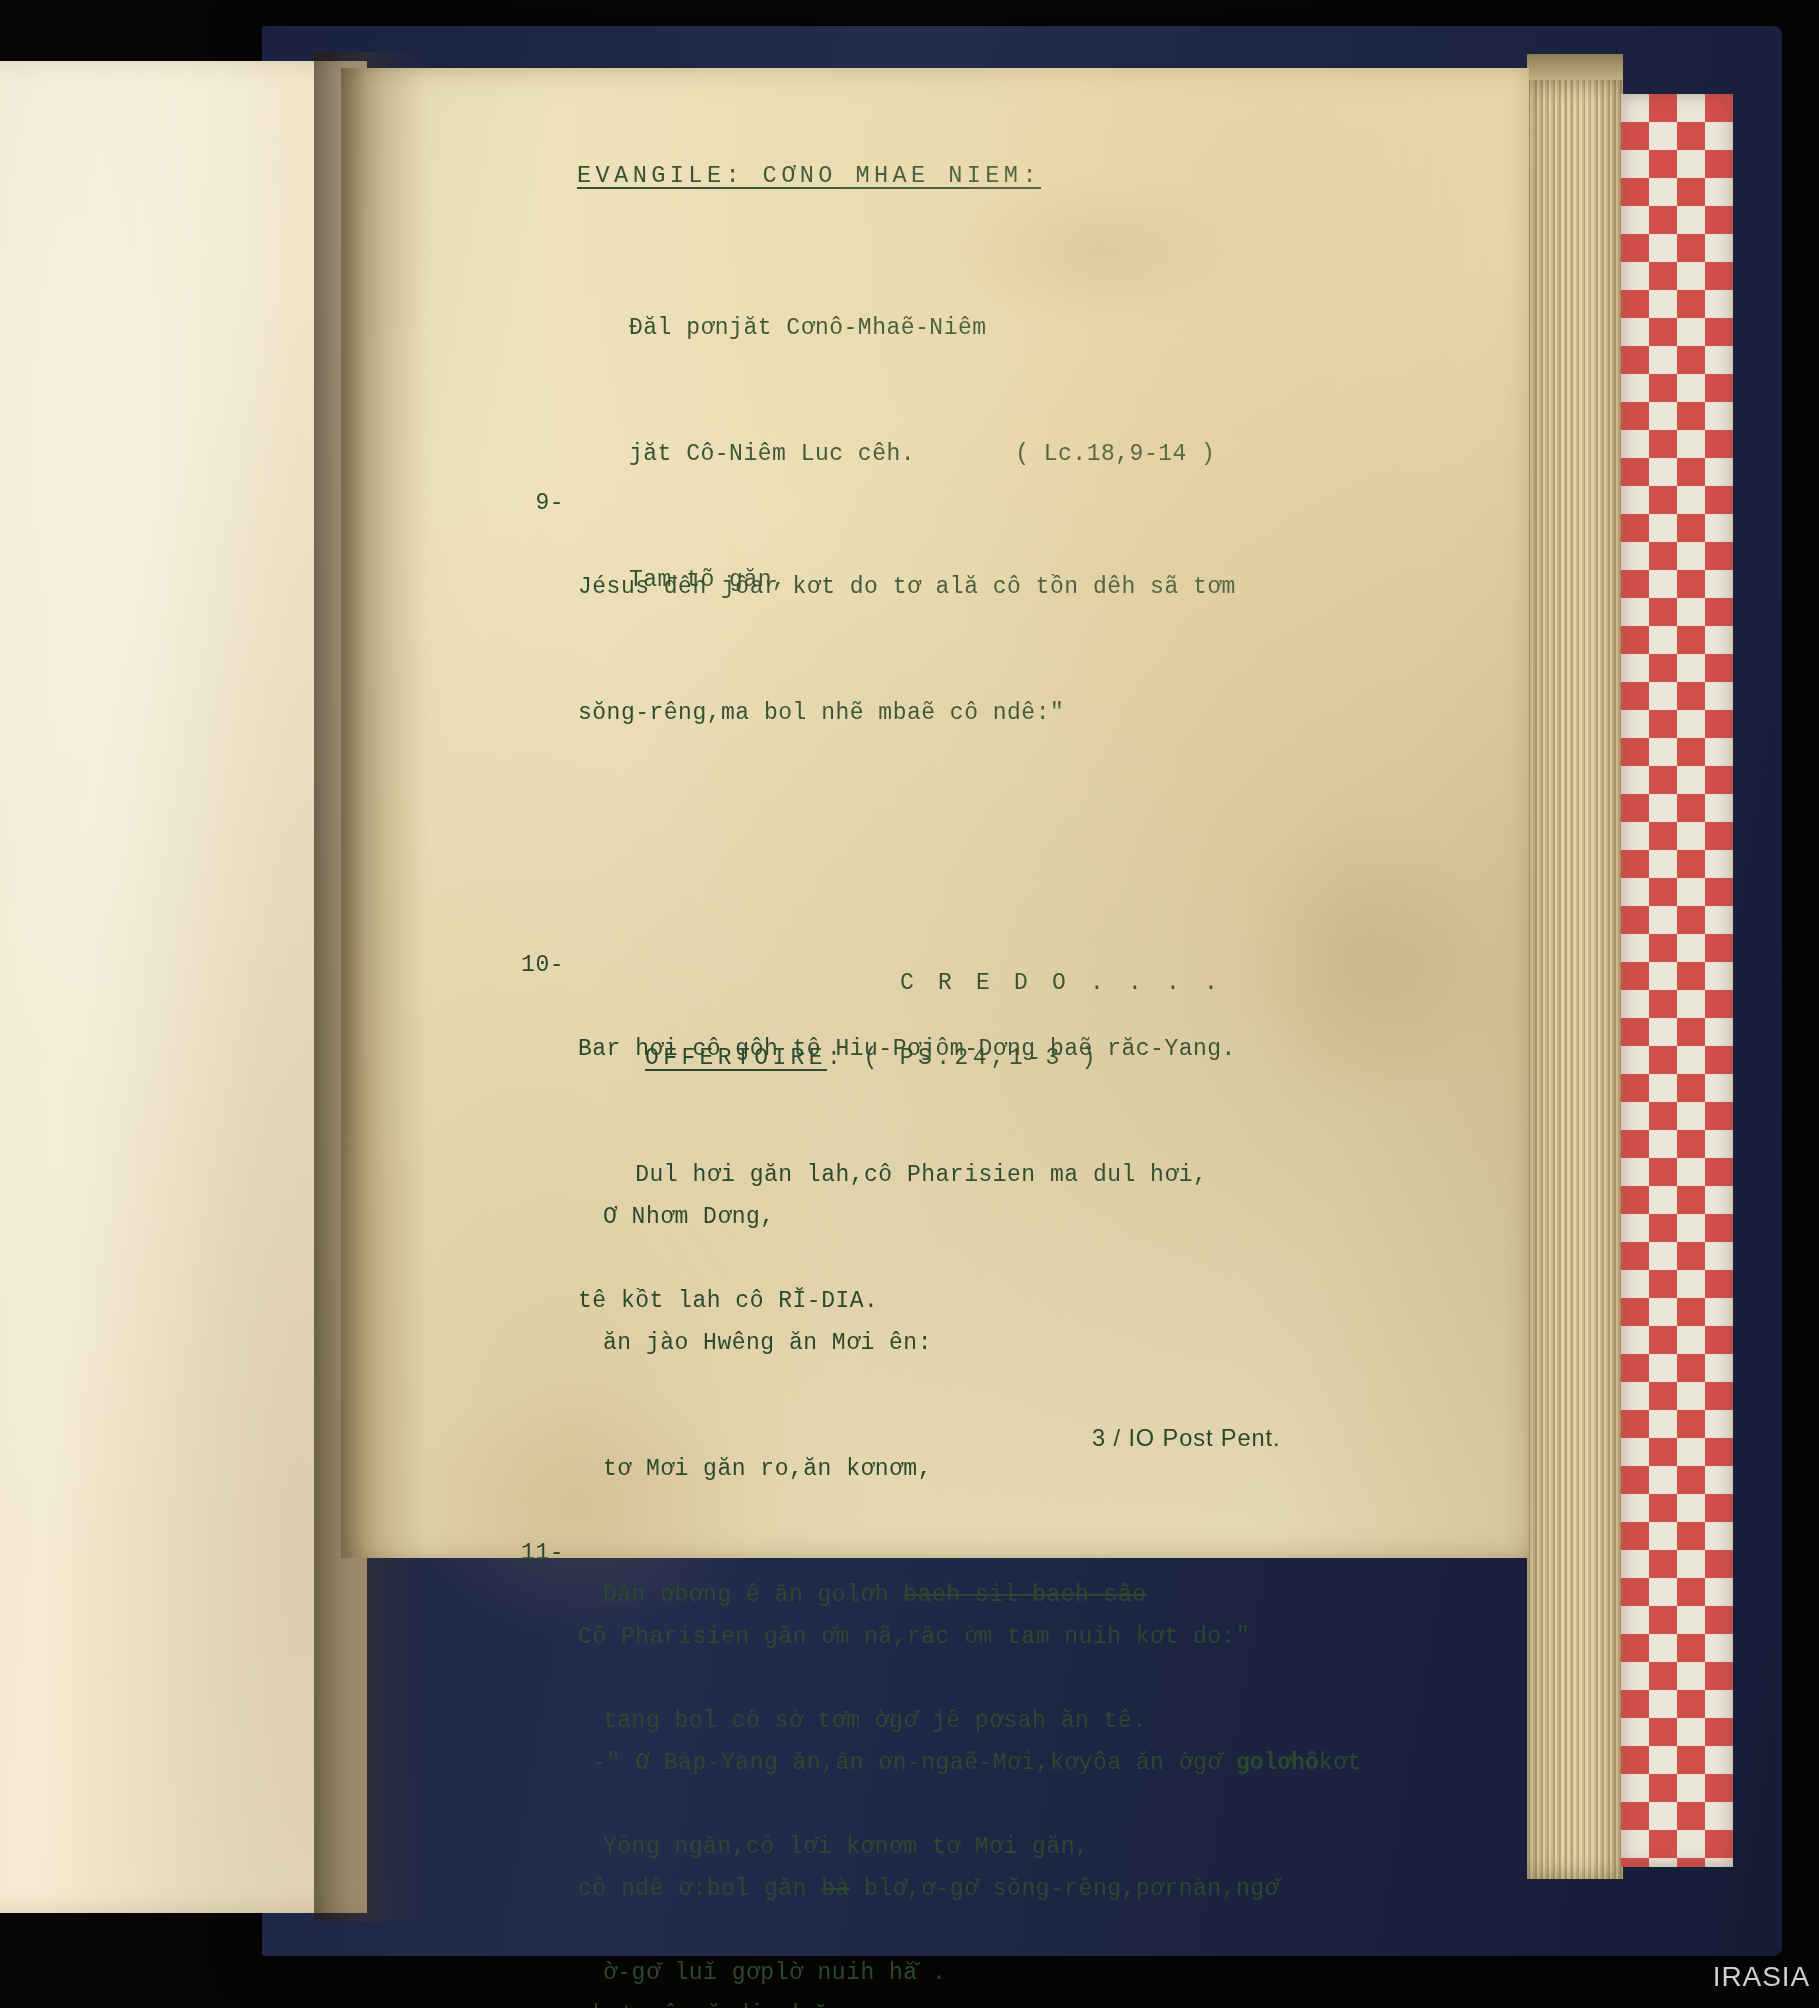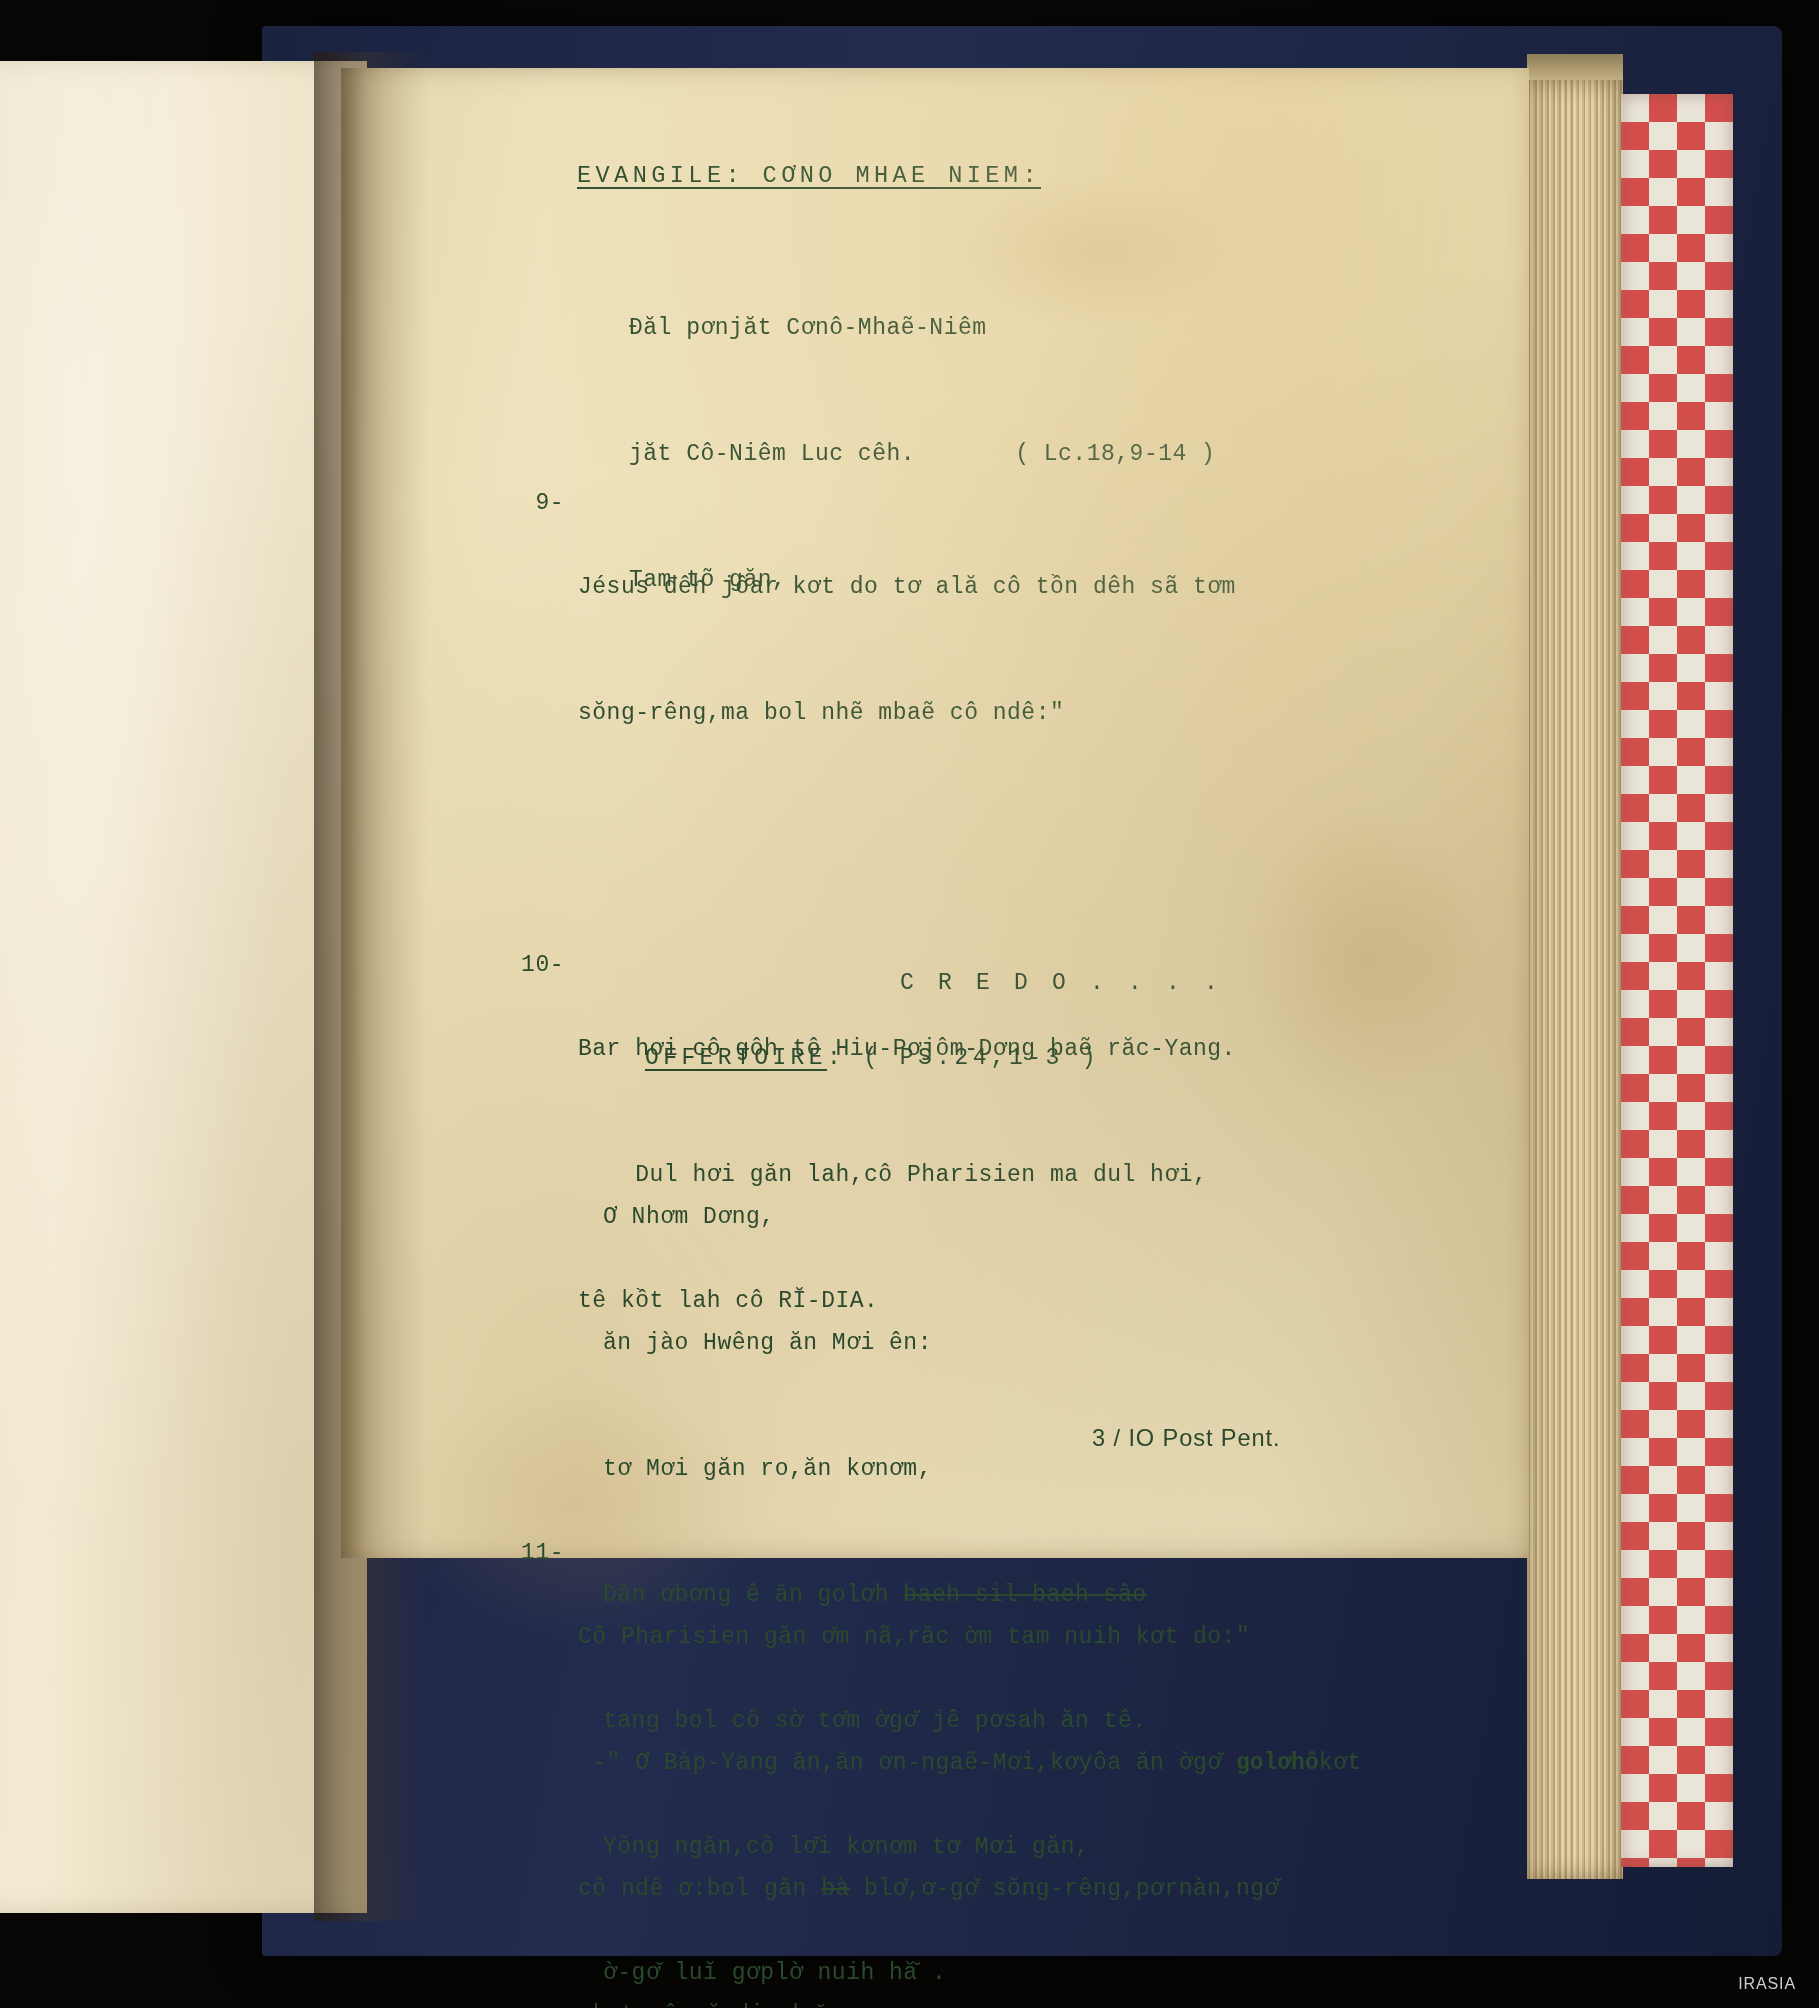--- a/index.html
+++ b/index.html
@@ -210,25 +210,25 @@
   .ink-fade {
     position: absolute;
     inset: 0;
     pointer-events: none;
     background: radial-gradient(ellipse at 78% 12%, rgba(235,215,160,.30), rgba(0,0,0,0) 60%);
     z-index: 5;
   }
 
   .watermark {
     position: absolute;
-    right: 23px;
+    right: 9px;
     bottom: 15.7px;
     color: #cfcfcf;
     font-family: "Liberation Sans", sans-serif;
-    font-size: 16px;
+    font-size: 28px;
     letter-spacing: 0.9px;
     z-index: 20;
   }
 </style>
 </head>
 <body>
 
 <div id="page">
 
   <div class="backdrop"></div>

